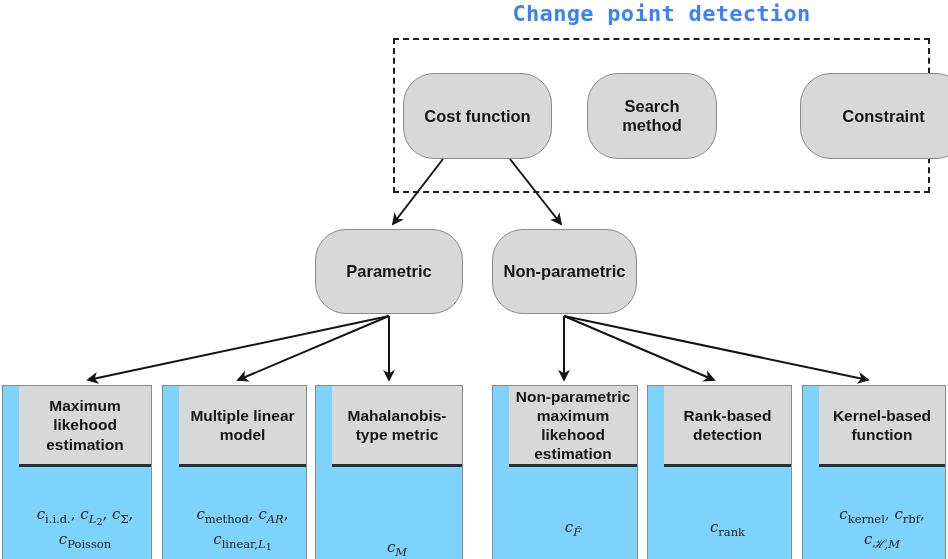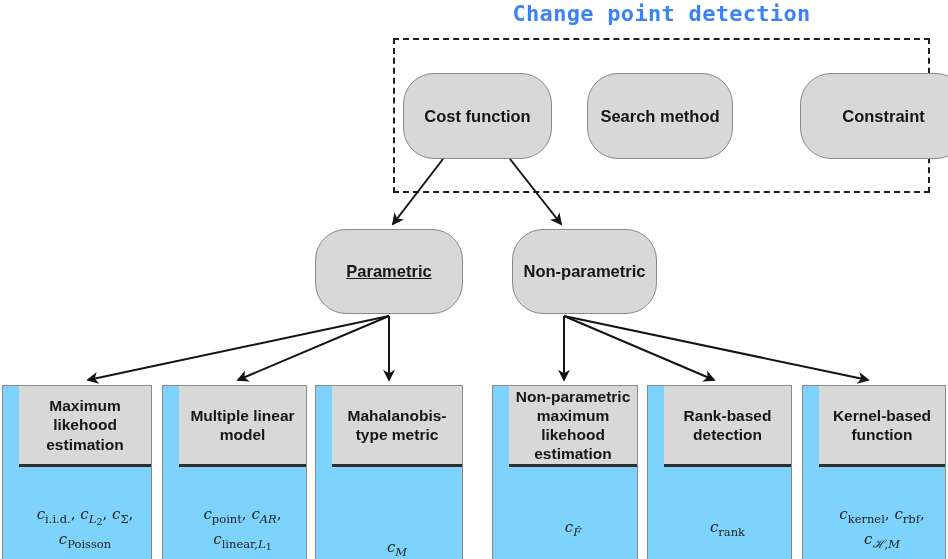--- a/index.html
+++ b/index.html
@@ -56,45 +56,45 @@
 
 <div class="canvas">
 
   <div class="title">Change point detection</div>
 
   <div class="dashed-frame"></div>
 
   <div class="node top-node" style="left:403px; width:149px;">
     <span>Cost function</span>
   </div>
-  <div class="node top-node" style="left:587px; width:146px;">
+  <div class="node top-node" style="left:587px; width:130px;">
     <span>Search method</span>
   </div>
   <div class="node top-node" style="left:800px; width:167px;">
     <span>Constraint</span>
   </div>
 
-  <div class="node mid-node" style="left:315px; width:148px;text-decoration:underline;">
+  <div class="node mid-node" style="left:315px; width:148px;">
     <span>Parametric</span>
   </div>
-  <div class="node mid-node" style="left:512px; width:145px;">
+  <div class="node mid-node" style="left:492px; width:145px;">
     <span>Non-parametric</span>
   </div>
 
   <div class="leaf" style="left:2px; width:150px;">
     <div class="leaf-header">Maximum likehood estimation</div>
     <div class="leaf-math">
         <div class="math-line"><span class="m-it">c</span><span class="m-sub">i.i.d.</span><span class="m-rm">, </span><span class="m-it">c</span><span class="m-subit">L</span><span class="m-s2">2</span><span class="m-rm">, </span><span class="m-it">c</span><span class="m-sub">Σ</span><span class="m-rm">,</span></div>
         <div class="math-line"><span class="m-it">c</span><span class="m-sub">Poisson</span></div>
       </div>
   </div>
   <div class="leaf" style="left:162px; width:145px;">
     <div class="leaf-header">Multiple linear model</div>
     <div class="leaf-math">
-        <div class="math-line"><span class="m-it">c</span><span class="m-sub">point</span><span class="m-rm">, </span><span class="m-it">c</span><span class="m-subit">AR</span><span class="m-rm">,</span></div>
+        <div class="math-line"><span class="m-it">c</span><span class="m-sub">method</span><span class="m-rm">, </span><span class="m-it">c</span><span class="m-subit">AR</span><span class="m-rm">,</span></div>
         <div class="math-line"><span class="m-it">c</span><span class="m-sub">linear,</span><span class="m-subit">L</span><span class="m-s2">1</span></div>
       </div>
   </div>
   <div class="leaf" style="left:315px; width:148px;gap:40px;">
     <div class="leaf-header">Mahalanobis-type metric</div>
     <div class="leaf-math">
         <div class="math-line"><span class="m-it">c</span><span class="m-subit">M</span></div>
       </div>
   </div>
   <div class="leaf" style="left:492px; width:146px;">

